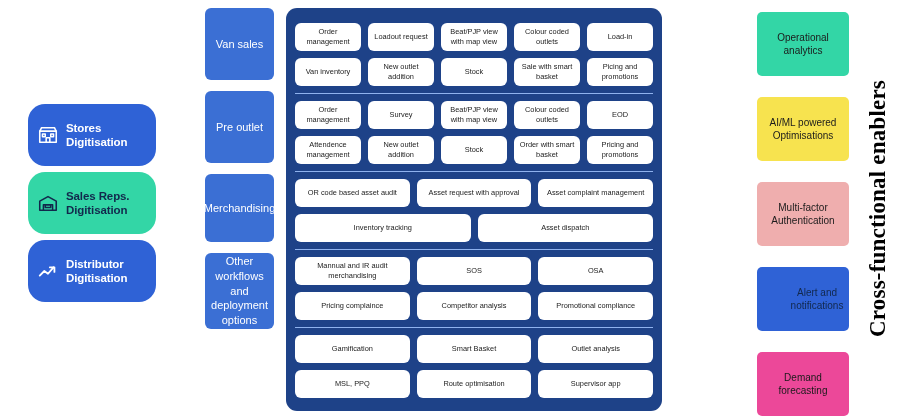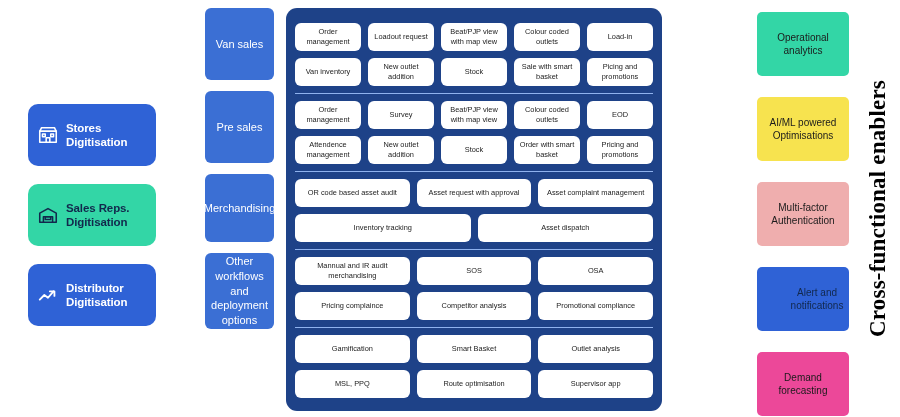--- a/index.html
+++ b/index.html
@@ -9,22 +9,22 @@
     background: #ffffff;
     font-family: "Liberation Sans", sans-serif;
     overflow: hidden;
   }
   #board { position: relative; width: 900px; height: 417px; }
 
   
   #left-col { position: absolute; left: 28px; top: 104px; width: 128px; }
   .left-card {
     display: flex; align-items: center; gap: 7px;
-    height: 62px; border-radius: 10px;
-    padding: 0 9px; margin-bottom: 18px;
+    height: 62px; border-radius: 17px;
+    padding: 0 9px; margin-bottom: 6px;
   }
   .left-card .ic { flex: 0 0 22px; height: 22px; display: block; }
   .left-card .lbl {
     font-size: 11.5px; font-weight: bold; line-height: 1.25;
     letter-spacing: -0.1px;
   }
   .lc-blue  { background: #2f62d6; }
   .lc-blue .lbl { color: #ffffff; }
   .lc-blue .ic  { stroke: #ffffff; }
   .lc-teal  { background: #33d6a6; }
@@ -119,21 +119,21 @@
       </svg>
       <span class="lbl">Distributor Digitisation</span>
     </div>
   </div>
 
   <div id="row-labels">
     <div class="row-label" style="height:72px;margin-bottom:11px;">
       <span>Van sales</span>
     </div>
     <div class="row-label" style="height:72px;margin-bottom:11px;">
-      <span>Pre sales</span>
+      <span>Pre outlet</span>
     </div>
     <div class="row-label" style="height:68px;margin-bottom:11px;">
       <span>Merchandising</span>
     </div>
     <div class="row-label" style="height:76px;">
       <span>Other workflows and deployment options</span>
     </div>
   </div>
 
   <div id="panel">

